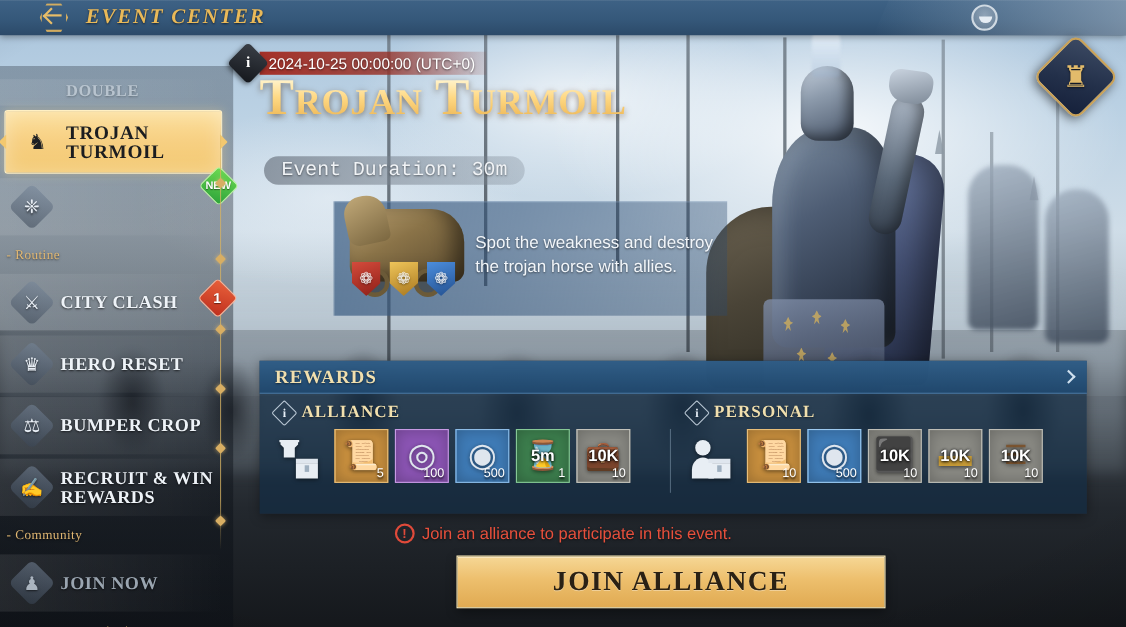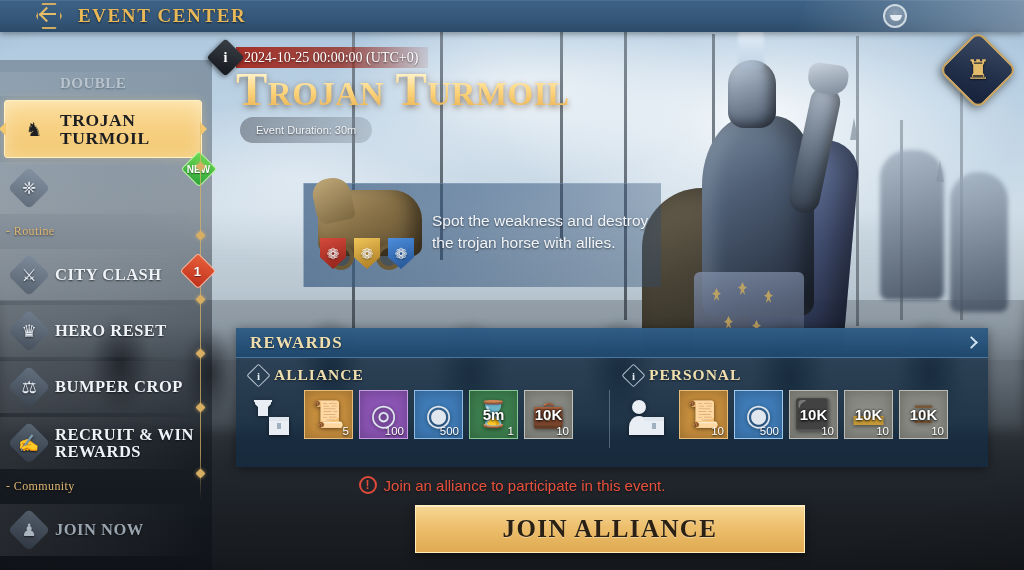--- a/index.html
+++ b/index.html
@@ -132,21 +132,21 @@
   }
   .back-arrow {
     position:absolute; left:7px; top:12px; width:15px; height:2px; background:#e8bd68;
   }
   .back-arrow:before{
     content:""; position:absolute; left:0; top:-4px; width:9px; height:9px;
     border-left:2px solid #e8bd68; border-bottom:2px solid #e8bd68; transform:rotate(45deg);
   }
   #app-title {
     margin-left:14px; color:#e9b959; font-size:19px; letter-spacing:1.6px;
-    font-weight:bold; text-shadow:0 1px 2px rgba(0,0,0,.6);
+    font-weight:bold; text-shadow:0 1px 2px rgba(0,0,0,.6);font-style:italic;
   }
   .hdr-circle {
     position:absolute; right:117px; top:4px; width:24px; height:24px; cursor:pointer; z-index:3;
     border:2px solid #cfd9e2; border-radius:50%;
     background:radial-gradient(circle at 50% 40%, rgba(255,255,255,.35), rgba(120,140,160,.45));
   }
   .hdr-circle:before{
     content:""; position:absolute; left:5px; top:9px; width:12px; height:6px;
     background:#e6edf4; border-radius:0 0 8px 8px;
   }
@@ -250,37 +250,37 @@
     border-radius:4px; box-shadow:0 2px 5px rgba(0,0,0,.5);
   }
   .info-dia em {
     position:absolute; inset:0; transform:rotate(-45deg); font-style:normal;
     display:flex; align-items:center; justify-content:center;
     color:#fff; font-size:14px; font-weight:bold; font-family:"Liberation Serif",serif;
   }
   .date-chip {
     position:absolute; left:236px; top:47px; height:21px; z-index:22;
     padding:0 10px 0 8px; display:flex; align-items:center;
-    color:#ffffff; font-size:14px; font-family:Liberation Serif, serif;
+    color:#ffffff; font-size:14px; font-family:Liberation Sans, sans-serif;
     background:linear-gradient(90deg, rgba(164,40,30,.95) 0%, rgba(150,48,38,.82) 55%, rgba(150,60,48,.12) 100%);
     text-shadow:0 1px 2px rgba(0,0,0,.6);
   }
   #event-title {
     position:absolute; left:236px; top:66px; z-index:22;
     font-size:47px; letter-spacing:.5px; line-height:1;
     color:#ffdf9a; font-variant:small-caps; font-weight:bold;
     background:linear-gradient(180deg,#fff4cf 12%, #ffd984 48%, #e8ae4a 100%);
     -webkit-background-clip:text; background-clip:text; -webkit-text-fill-color:transparent;
     filter:drop-shadow(0 2px 3px rgba(60,30,0,.55));
   }
   .dur-chip {
-    position:absolute; left:240px; top:117px; z-index:22; height:26px;
+    position:absolute; left:240px; top:142px; z-index:22; height:26px;
     display:flex; align-items:center; padding:0 16px;
-    border-radius:13px; color:#f0f3f6; font-size:11px;
-    font-family:Liberation Sans, sans-serif;
+    border-radius:13px; color:#f0f3f6; font-size:18px;
+    font-family:Liberation Mono, monospace;
     background:linear-gradient(90deg, rgba(120,130,142,.78), rgba(120,130,142,.30));
     text-shadow:0 1px 2px rgba(0,0,0,.5);
   }
 
   
   #desc {
     position:absolute; left:303px; top:183px; width:358px; height:104px; z-index:21;
     background:linear-gradient(100deg, rgba(58,92,130,.72) 0%, rgba(52,84,122,.58) 40%, rgba(44,74,110,.36) 100%);
     border-top:1px solid rgba(190,215,240,.22);
     border-left:1px solid rgba(190,215,240,.16);

